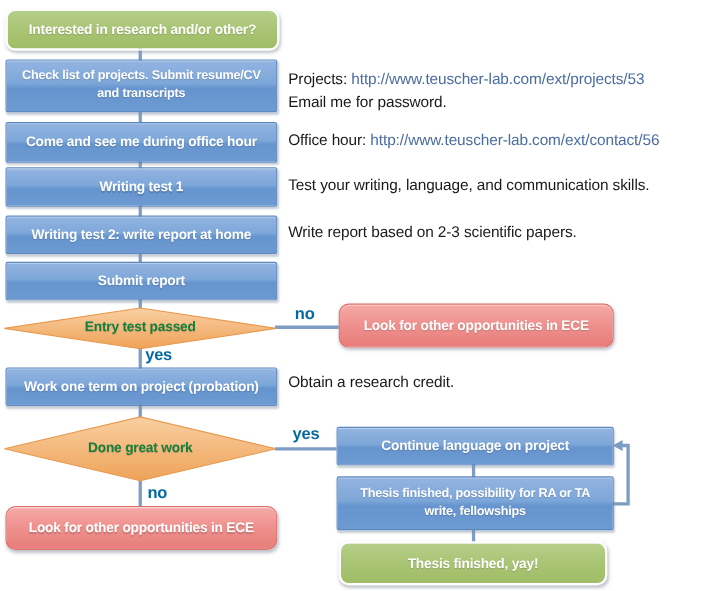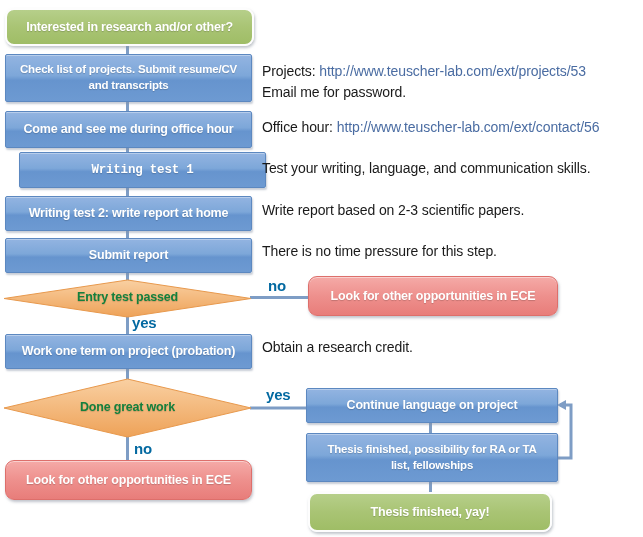--- a/index.html
+++ b/index.html
@@ -87,57 +87,56 @@
 
   <div class="node green" style="left:5px;top:8px;width:245px;height:34px;">Interested in research and/or other?</div>
 
   <div class="node blue" style="left:5px;top:54px;width:245px;height:46px;">
     <span class="ln fit">Check list of projects. Submit resume/CV</span>
     <span class="ln fit">and transcripts</span>
   </div>
 
   <div class="node blue" style="left:5px;top:111px;width:245px;height:35px;">Come and see me during office hour</div>
 
-  <div class="node blue" style="left:19px;top:152px;width:245px;height:34px;font-family:Liberation Mono, monospace;">Writing test 1</div>
+  <div class="node blue" style="left:5px;top:152px;width:245px;height:34px;">Writing test 1</div>
 
   <div class="node blue" style="left:5px;top:196px;width:245px;height:33px;">Writing test 2: write report at home</div>
 
   <div class="node blue" style="left:5px;top:238px;width:245px;height:33px;">Submit report</div>
 
   <div class="diamond-label" style="left:5px;top:290px;">Entry test passed</div>
 
   <div class="node blue" style="left:5px;top:334px;width:245px;height:33px;">Work one term on project (probation)</div>
 
   <div class="diamond-label" style="left:5px;top:400px;">Done great work</div>
 
   <div class="node red" style="left:5px;top:460px;width:245px;height:38px;">Look for other opportunities in ECE</div>
 
   <div class="node red" style="left:308px;top:276px;width:248px;height:38px;">Look for other opportunities in ECE</div>
 
   <div class="node blue" style="left:306px;top:388px;width:250px;height:33px;">Continue language on project</div>
 
   <div class="node blue" style="left:306px;top:433px;width:250px;height:47px;">
     <span class="ln fit">Thesis finished, possibility for RA or TA</span>
-    <span class="ln fit">list, fellowships</span>
+    <span class="ln fit">write, fellowships</span>
   </div>
 
   <div class="node green" style="left:308px;top:492px;width:240px;height:36px;">Thesis finished, yay!</div>
 
   <div class="edge-label" style="left:268px;top:277px;">no</div>
   <div class="edge-label" style="left:132px;top:314px;">yes</div>
   <div class="edge-label" style="left:266px;top:386px;">yes</div>
   <div class="edge-label" style="left:134px;top:440px;">no</div>
 
   <div class="note" style="top:63px;"><span>Projects: </span><span class="url">http://www.teuscher-lab.com/ext/projects/53</span></div>
 
   <div class="note" style="top:84px;">Email me for password.</div>
 
   <div class="note" style="top:119px;"><span>Office hour: </span><span class="url">http://www.teuscher-lab.com/ext/contact/56</span></div>
 
   <div class="note" style="top:160px;">Test your writing, language, and communication skills.</div>
 
   <div class="note" style="top:202px;">Write report based on 2-3 scientific papers.</div>
 
-  <div class="note" style="top:243px;">There is no time pressure for this step.</div>
 
   <div class="note" style="top:339px;">Obtain a research credit.</div>
 
 </div>
 
 </body></html>

